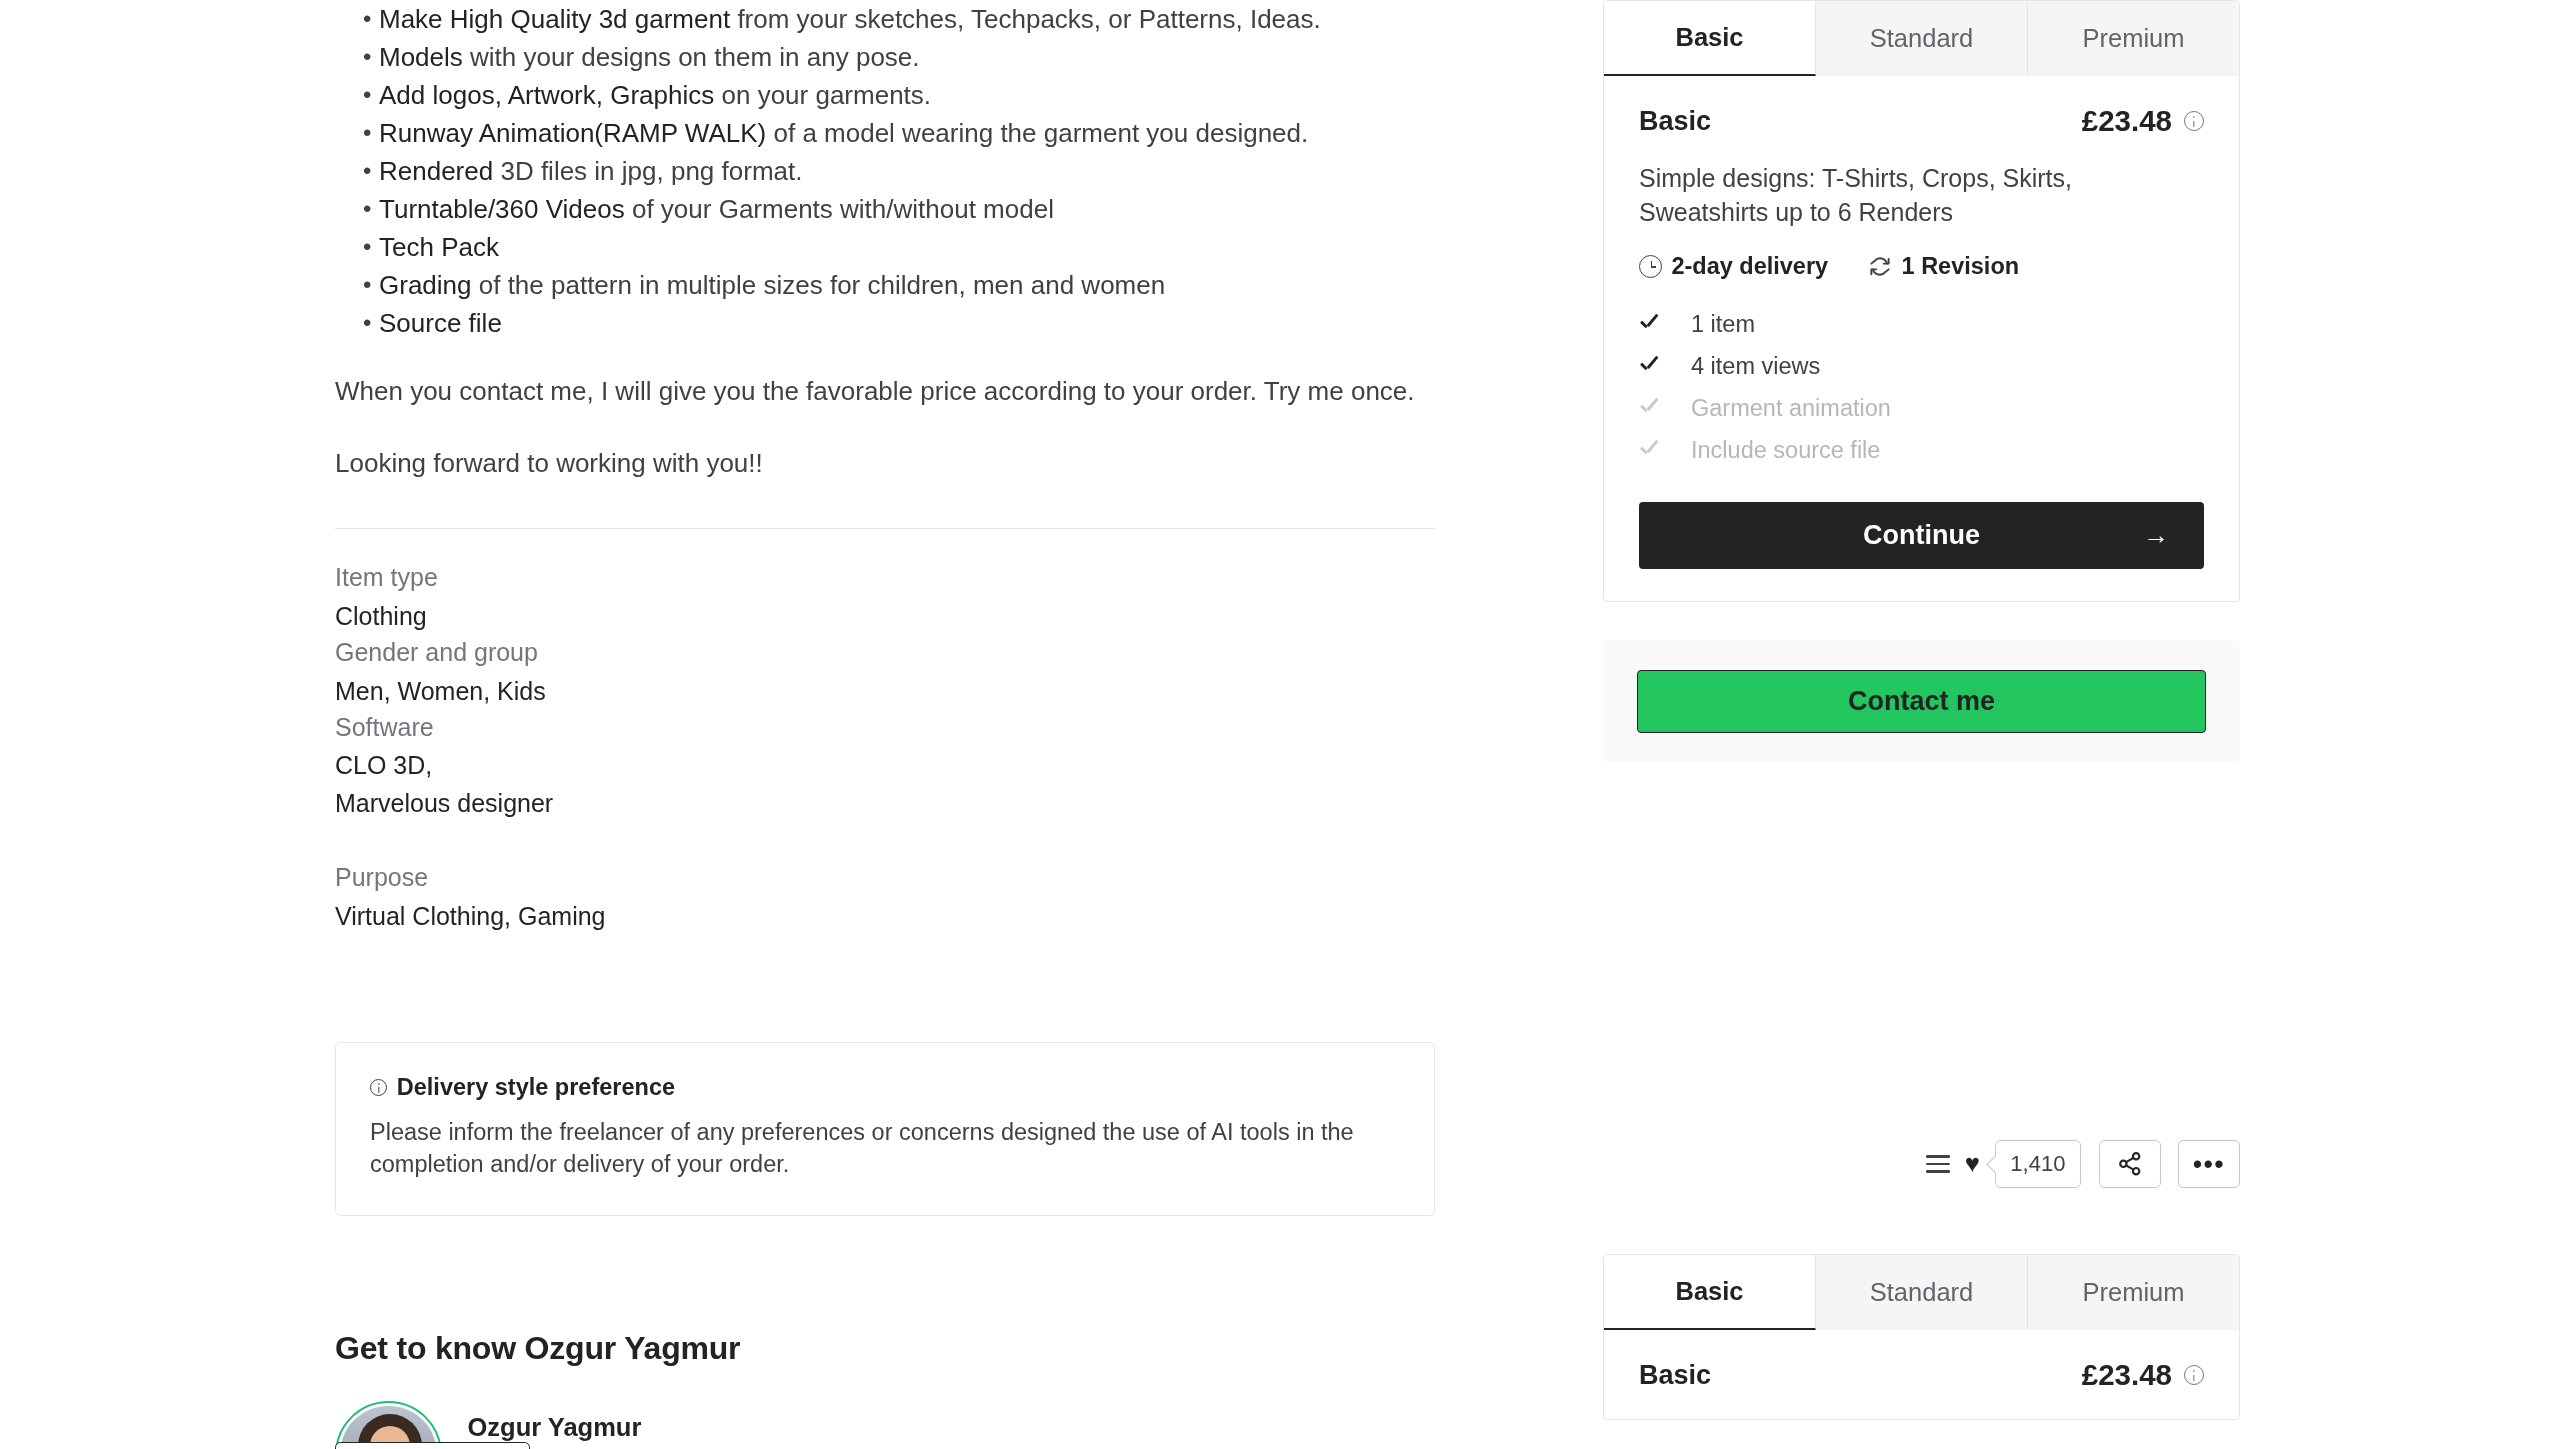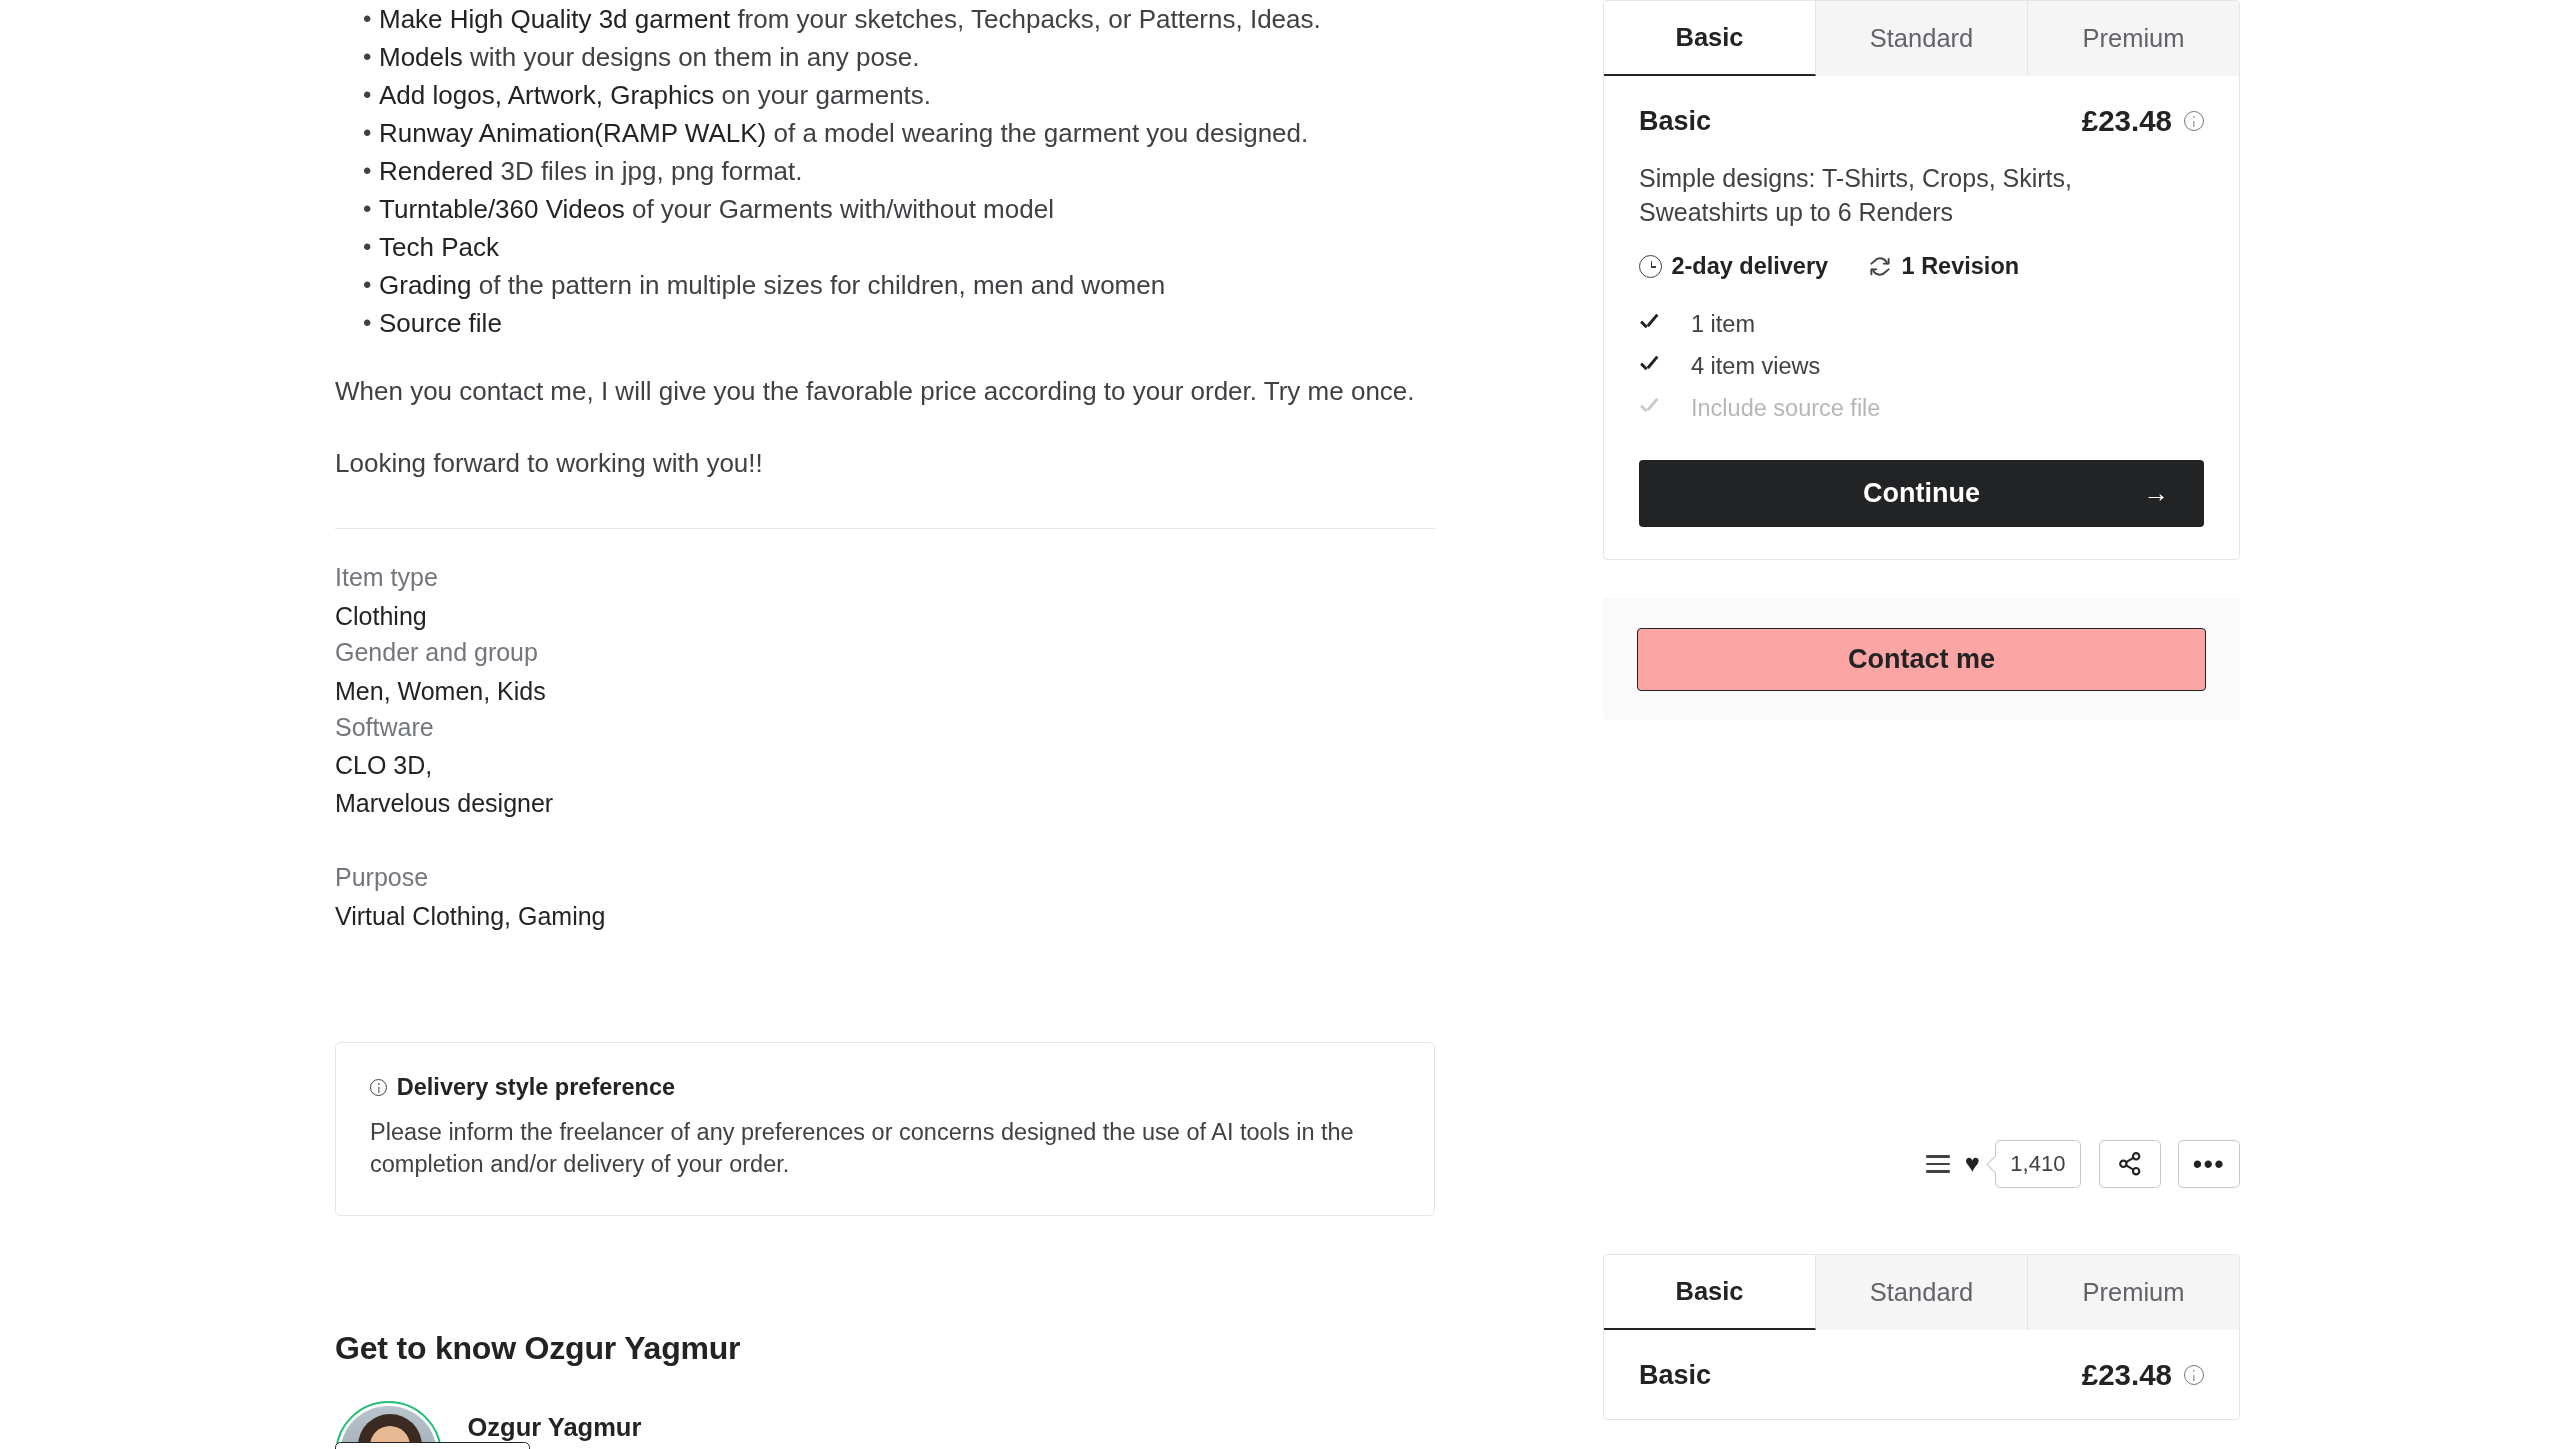--- a/index.html
+++ b/index.html
@@ -408,21 +408,21 @@
   .contact-card {
     margin-top: 38px;
     width: 637px;
     background: #fafafa;
     border-radius: 4px;
     padding: 29.5px 34px;
   }
   .contact-btn {
     width: 100%;
     height: 63px;
-    background: #fca5a5;
+    background: #22c55e;
     border: 1.3px solid #222325;
     border-radius: 4px;
     font-size: 27px;
     font-weight: 700;
     color: #222325;
     display: flex;
     align-items: center;
     justify-content: center;
     cursor: pointer;
     font-family: "Liberation Sans", sans-serif;
@@ -622,20 +622,24 @@
           <li>
               <span class="check"></span>
               <span>1 item</span>
             </li>
           <li>
               <span class="check"></span>
               <span>4 item views</span>
             </li>
           <li class="off">
               <span class="check"></span>
+              <span>Garment animation</span>
+            </li>
+          <li class="off">
+              <span class="check"></span>
               <span>Include source file</span>
             </li>
         </ul>
         <button class="continue-btn">
           <span>Continue</span>
           <span class="arrow">→</span>
         </button>
       </div>
     </div>
 

